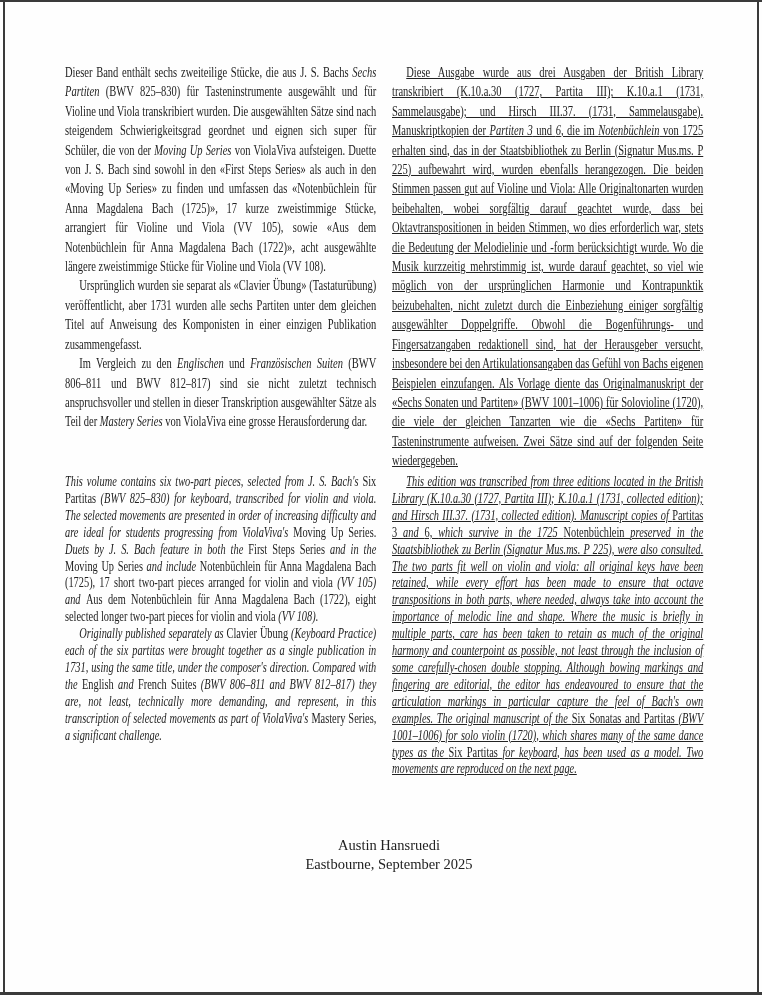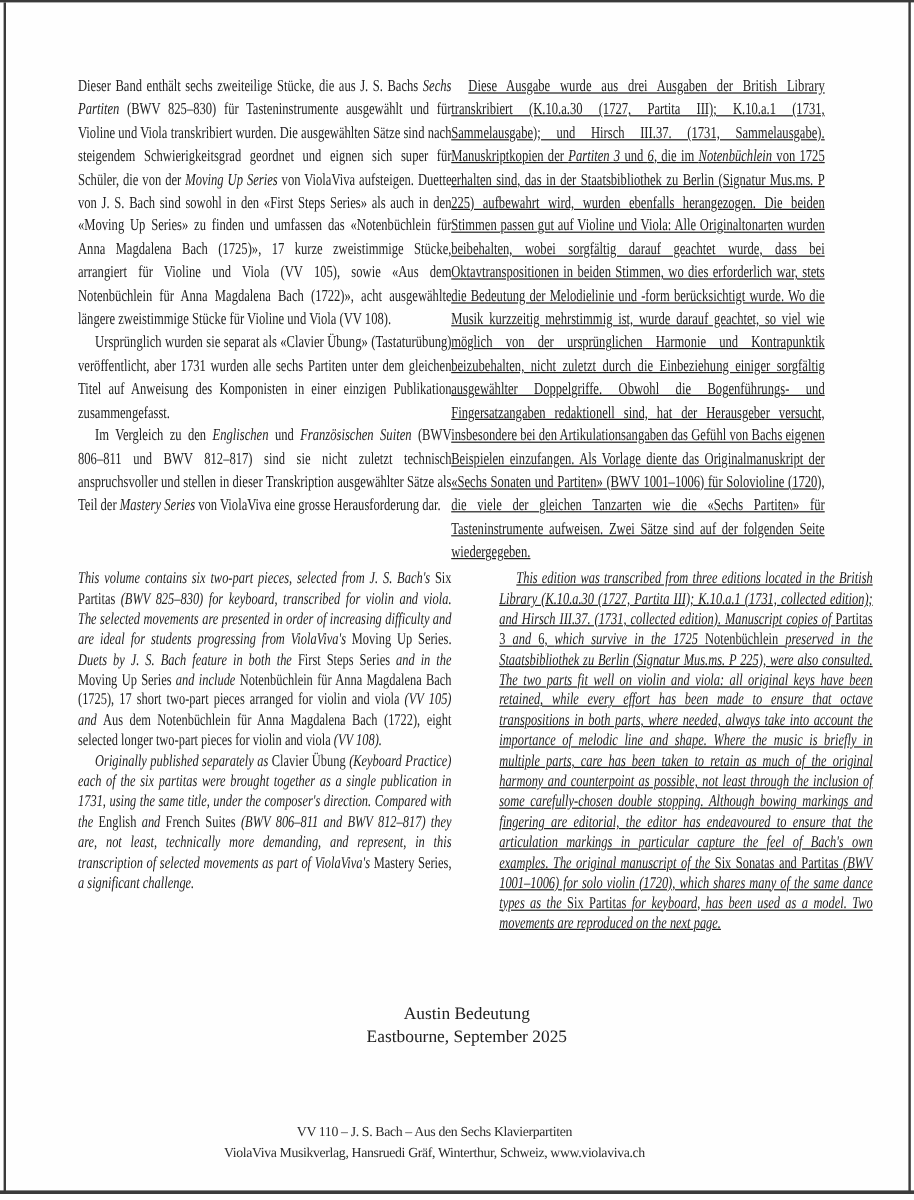--- a/index.html
+++ b/index.html
@@ -19,23 +19,23 @@
   
   .frame-top    { position: absolute; left: 0; top: 0; width: 100%; height: 2px; background: #3a3a3a; }
   .frame-left   { position: absolute; left: 3px; top: 2px; width: 2px; height: 993px; background: #3a3a3a; }
   .frame-right  { position: absolute; left: 757px; top: 0; width: 2px; height: 995px; background: #3a3a3a; }
   .frame-bottom { position: absolute; left: 0; top: 992px; width: 100%; height: 3px; background: #3a3a3a; }
 
   .content { position: absolute; left: 65px; top: 63px; width: 645px; }
 
   .row { display: flex; }
   .row-german { height: 411px; }
-  .row-english { min-height: 346px; gap: 40px; }
+  .row-english { min-height: 346px; }
   .col { flex: none; }
-  .col-l { width: 311px; }
+  .col-l { width: 311px; margin-right: 16px; }
   .col-r { width: 313px; text-decoration: underline; }
 
   
   .col-inner {
     width: 415px;
     transform: scaleX(0.75);
     transform-origin: 0 0;
   }
   .german .col-inner { font-size: 14px; line-height: 19.4px; }
   .english .col-inner { font-size: 13.8px; line-height: 16.9px; }
@@ -96,23 +96,19 @@
           </div>
       </div>
       <div class="col col-r">
         <div class="col-inner">
             <p class="ind"><span class="it">This edition was transcribed from three editions located in the British Library (K.10.a.30 (1727, Partita III); K.10.a.1 (1731, collected edition); and Hirsch III.37. (1731, collected edition). Manuscript copies of </span><span class="ro">Partitas 3 </span><span class="it">and </span><span class="ro">6, </span><span class="it">which survive in the 1725 </span><span class="ro">Notenbüchlein </span><span class="it">preserved in the Staatsbibliothek zu Berlin (Signatur Mus.ms. P 225), were also consulted. The two parts fit well on violin and viola: all original keys have been retained, while every effort has been made to ensure that octave transpositions in both parts, where needed, always take into account the importance of melodic line and shape. Where the music is briefly in multiple parts, care has been taken to retain as much of the original harmony and counterpoint as possible, not least through the inclusion of some carefully-chosen double stopping. Although bowing markings and fingering are editorial, the editor has endeavoured to ensure that the articulation markings in particular capture the feel of Bach's own examples. The original manuscript of the </span><span class="ro">Six Sonatas and Partitas </span><span class="it">(BWV 1001–1006) for solo violin (1720), which shares many of the same dance types as the </span><span class="ro">Six Partitas </span><span class="it">for keyboard, has been used as a model. Two movements are reproduced on the next page.</span></p>
           </div>
       </div>
     </div>
 
     <div class="signature">
-      <div>Austin Bedeutung</div>
+      <div>Austin Hansruedi</div>
       <div>Eastbourne, September 2025</div>
     </div>
 
   </div>
 
-  <div class="footer">
-    <div>VV 110  –  J. S. Bach – Aus den Sechs Klavierpartiten</div>
-    <div>ViolaViva Musikverlag, Hansruedi Gräf, Winterthur, Schweiz, www.violaviva.ch</div>
-  </div>
 </div>
 
 </body></html>

